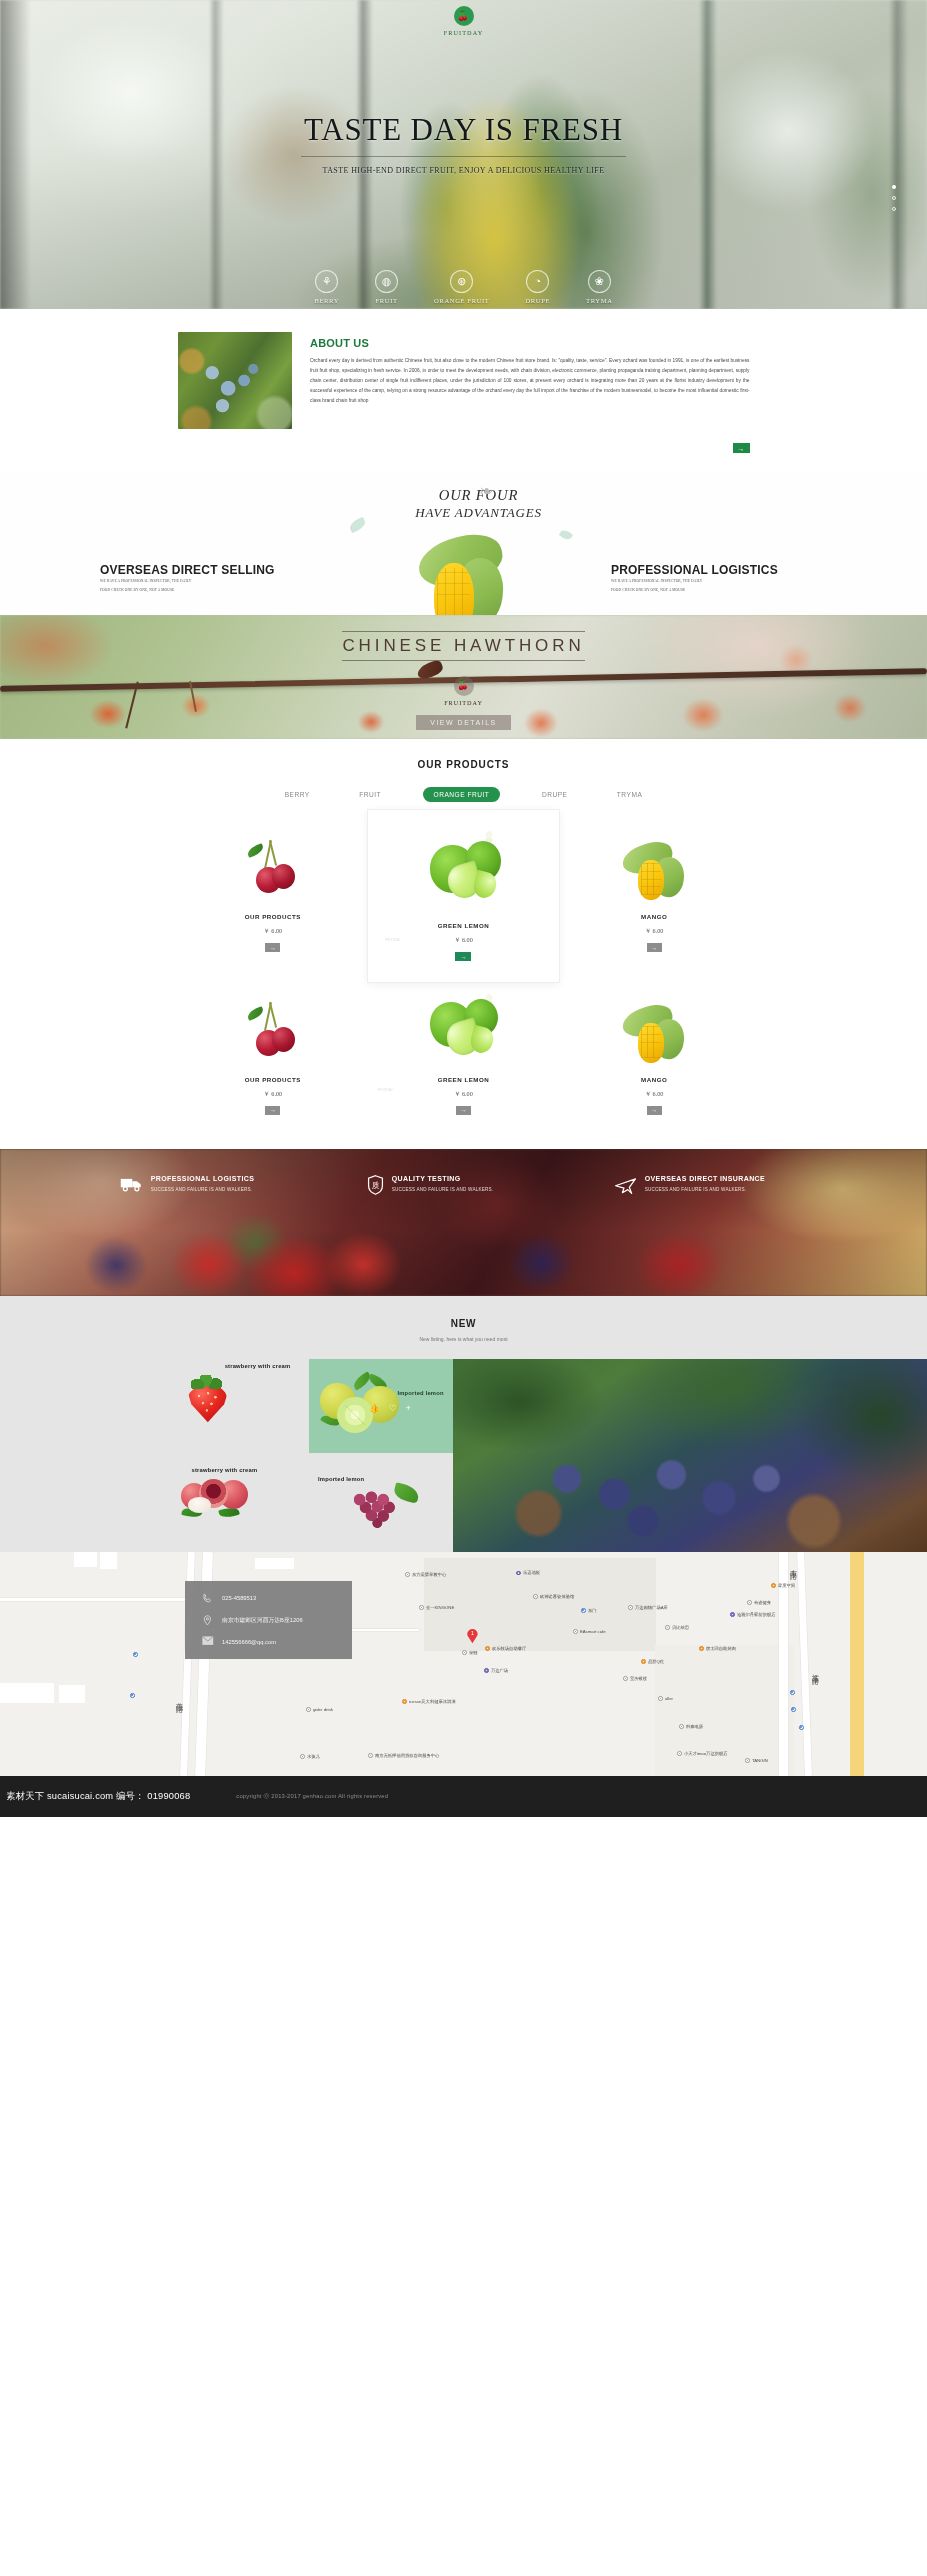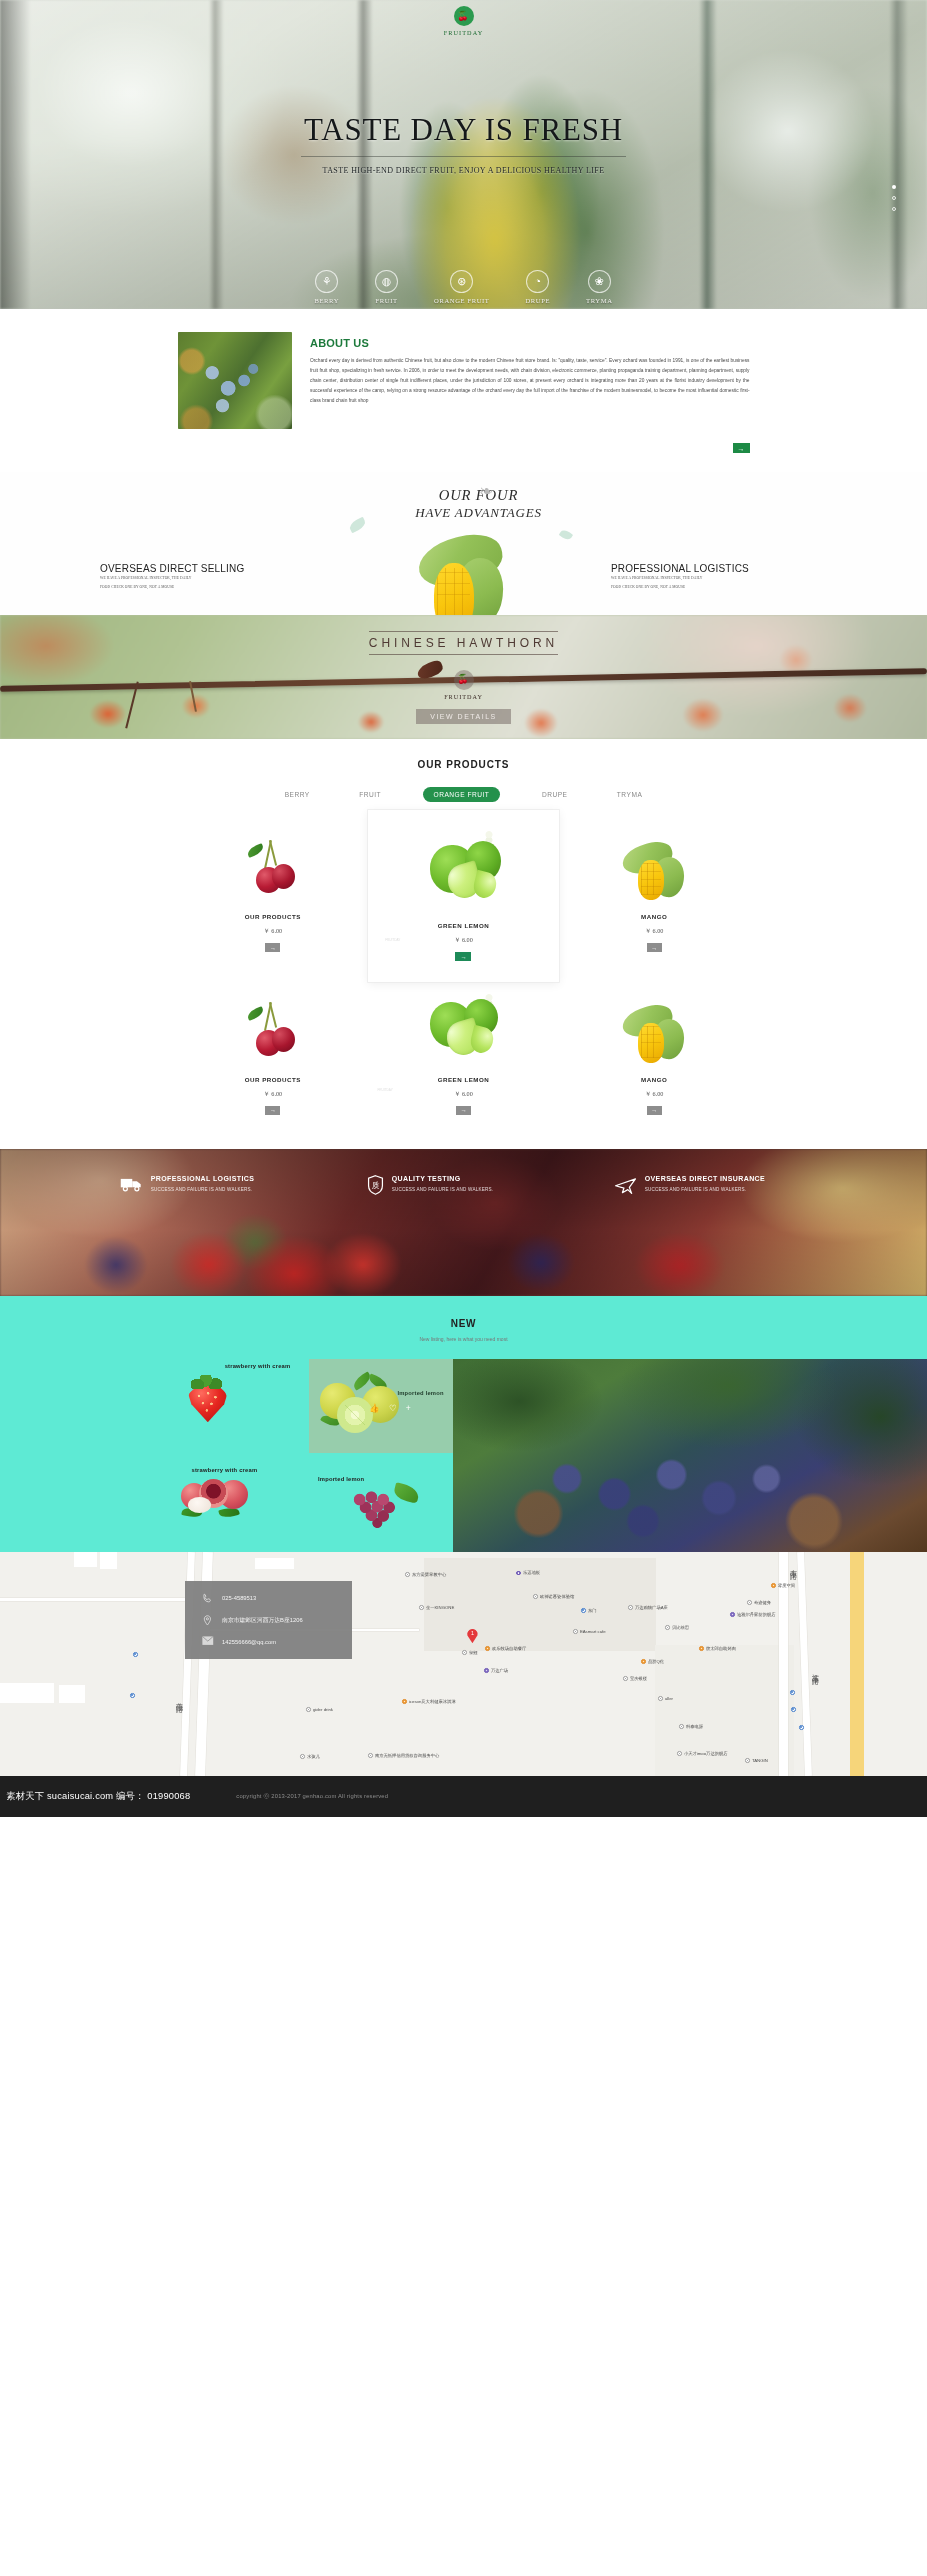--- a/index.html
+++ b/index.html
@@ -206,21 +206,21 @@
       repeating-linear-gradient(90deg, rgba(190,130,0,0.35) 0 0.8px, transparent 0.8px 8.5px),
       repeating-linear-gradient(0deg, rgba(190,130,0,0.28) 0 0.8px, transparent 0.8px 10.8px);
   }
   .adv-col {
     position: absolute; top: 91px; width: 201px;
   }
   .adv-col.left { left: 100px; }
   .adv-col.right { left: 611px; }
   .adv-item { margin-bottom: 26px; }
   .adv-item-title {
-    font-size: 10px; font-weight: normal; color: #222222;
+    font-size: 12px; font-weight: bold; color: #222222;
     letter-spacing: 0.2px; margin-bottom: 0;
   }
   .adv-item-desc {
     font-family: "Liberation Serif", serif;
     font-size: 3.6px; color: #5a5a5a; line-height: 2.3;
     letter-spacing: 0.1px;
   }
 
   
   .hawthorn {
@@ -265,21 +265,21 @@
   }
   .haw-center {
     position: absolute; top: 15.5px; left: 0; right: 0; text-align: center; z-index: 5;
   }
   .haw-title-wrap {
     display: inline-block; padding: 3.9px 0;
     border-top: 0.8px solid rgba(70,50,45,0.55);
     border-bottom: 0.8px solid rgba(70,50,45,0.55);
   }
   .haw-title {
-    font-size: 12px; letter-spacing: 3.9px; color: #4f3a34;
+    font-size: 17px; letter-spacing: 3.9px; color: #4f3a34;
     font-weight: 400;
   }
   .haw-logo {
     width: 20px; height: 20px; border-radius: 50%;
     background: rgba(120,105,100,0.45);
     display: flex; align-items: center; justify-content: center;
     color: #ebe6e3; font-size: 9.3px; line-height: 1;
     margin: 15.5px auto 3.1px;
   }
   .haw-logo-text {
@@ -465,21 +465,21 @@
   .svc-title {
     font-size: 7px; font-weight: bold; color: #ffffff;
     letter-spacing: 0.4px;
   }
   .svc-desc {
     font-size: 4.6px; color: rgba(255,255,255,0.82);
     letter-spacing: 0.2px; margin-top: 4.6px;
   }
 
   
-  .newsec { padding: 21.6px 0 0; background: #5eead4; }
+  .newsec { padding: 21.6px 0 0; background: #e5e5e5; }
   .new-title {
     text-align: center; font-size: 10px; font-weight: bold;
     color: #222222; letter-spacing: 0.8px;
   }
   .new-sub {
     text-align: center; font-size: 5px; color: #777777;
     margin-top: 7px;
   }
   .new-grid {
     position: relative; width: 927px; height: 193px; margin-top: 17px;

